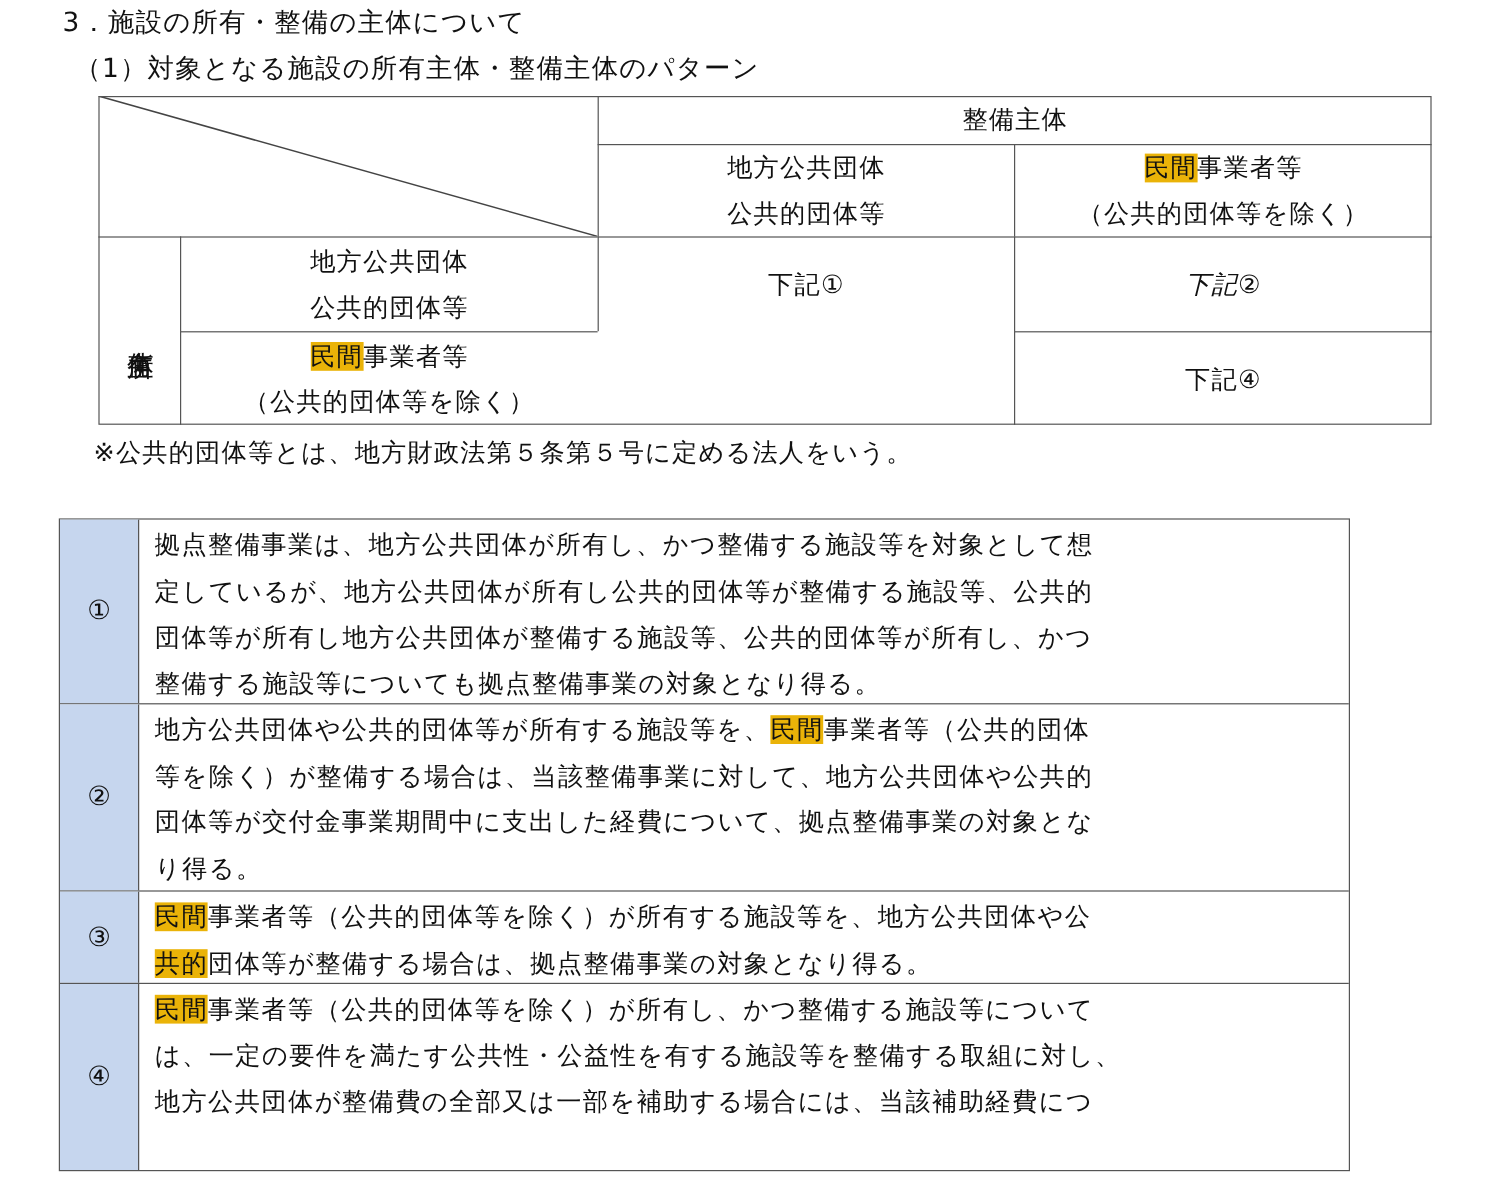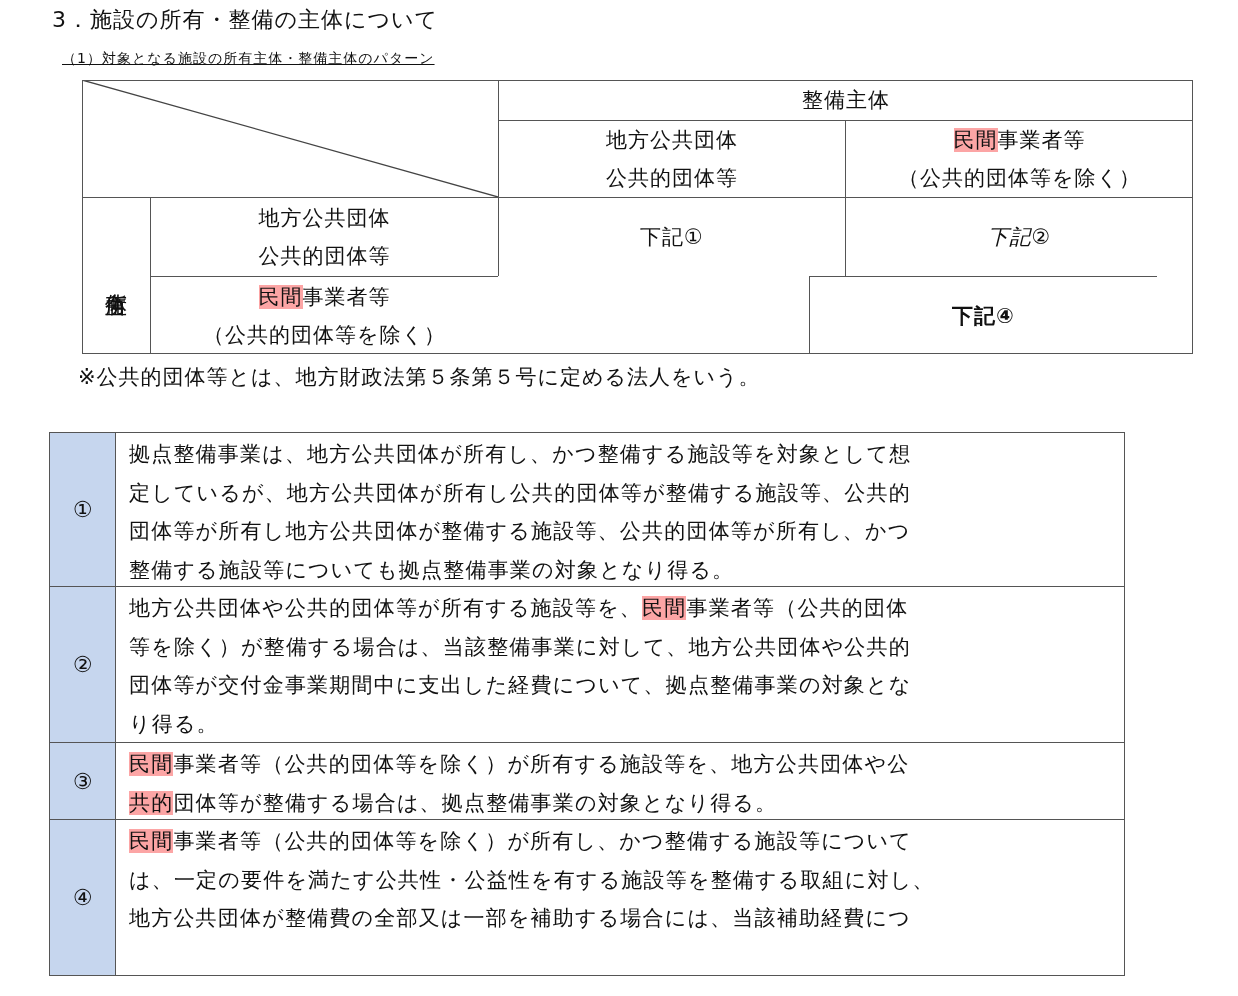--- a/index.html
+++ b/index.html
@@ -1,24 +1,24 @@
 <!DOCTYPE html>
 <html><head>
   <meta charset="utf-8">
   <style>
     html, body { margin: 0; padding: 0; background: #ffffff; }
     body {
       width: 1238px; height: 996px; position: relative; overflow: hidden;
       font-family: "DejaVu Sans", "Liberation Sans", sans-serif;
       color: #111111;
     }
-    .hl { background: #fca5a5; }
+    .hl { background: #eab308; }
     .abs { position: absolute; }
     #h1 { left: 52px; top: 4px; font-size: 22px; letter-spacing: 1px; line-height: 32px; white-space: nowrap; }
-    #h2 { left: 62px; top: 42px; font-size: 14px; letter-spacing: 1px; line-height: 32px; white-space: nowrap; text-decoration: underline; }
+    #h2 { left: 62px; top: 42px; font-size: 22px; letter-spacing: 1px; line-height: 32px; white-space: nowrap; }
 
     
     #matrix { left: 82px; top: 80px; width: 1111px; height: 274px; }
     #matrix .cell {
       position: absolute; box-sizing: border-box;
       display: flex; flex-direction: column; align-items: center; justify-content: center;
       font-size: 21px; line-height: 38px; text-align: center; letter-spacing: 1px;
     }
     .bl { border-left: 1.5px solid #555; }
     .bt { border-top: 1.5px solid #555; }
@@ -78,21 +78,21 @@
     <span>下記①</span>
   </div>
   <div class="cell bl bt" style="left:763px;top:117px;width:348px;height:79px;font-style:italic;">
     <span>下記②</span>
   </div>
 
   <div class="cell bl bt" style="left:68px;top:196px;width:348px;height:78px;">
     <span><span class="hl">民間</span><span>事業者等</span></span>
     <span>（公共的団体等を除く）</span>
   </div>
-  <div class="cell bl bt" style="left:727px;top:196px;width:348px;height:78px;font-weight:bold;">
+  <div class="cell bl bt" style="left:763px;top:196px;width:348px;height:78px;">
     <span>下記④</span>
   </div>
 
   <div class="outer"></div>
 </div>
 
 <div id="note" class="abs">※公共的団体等とは、地方財政法第５条第５号に定める法人をいう。</div>
 
 <div id="explain" class="abs">
 

